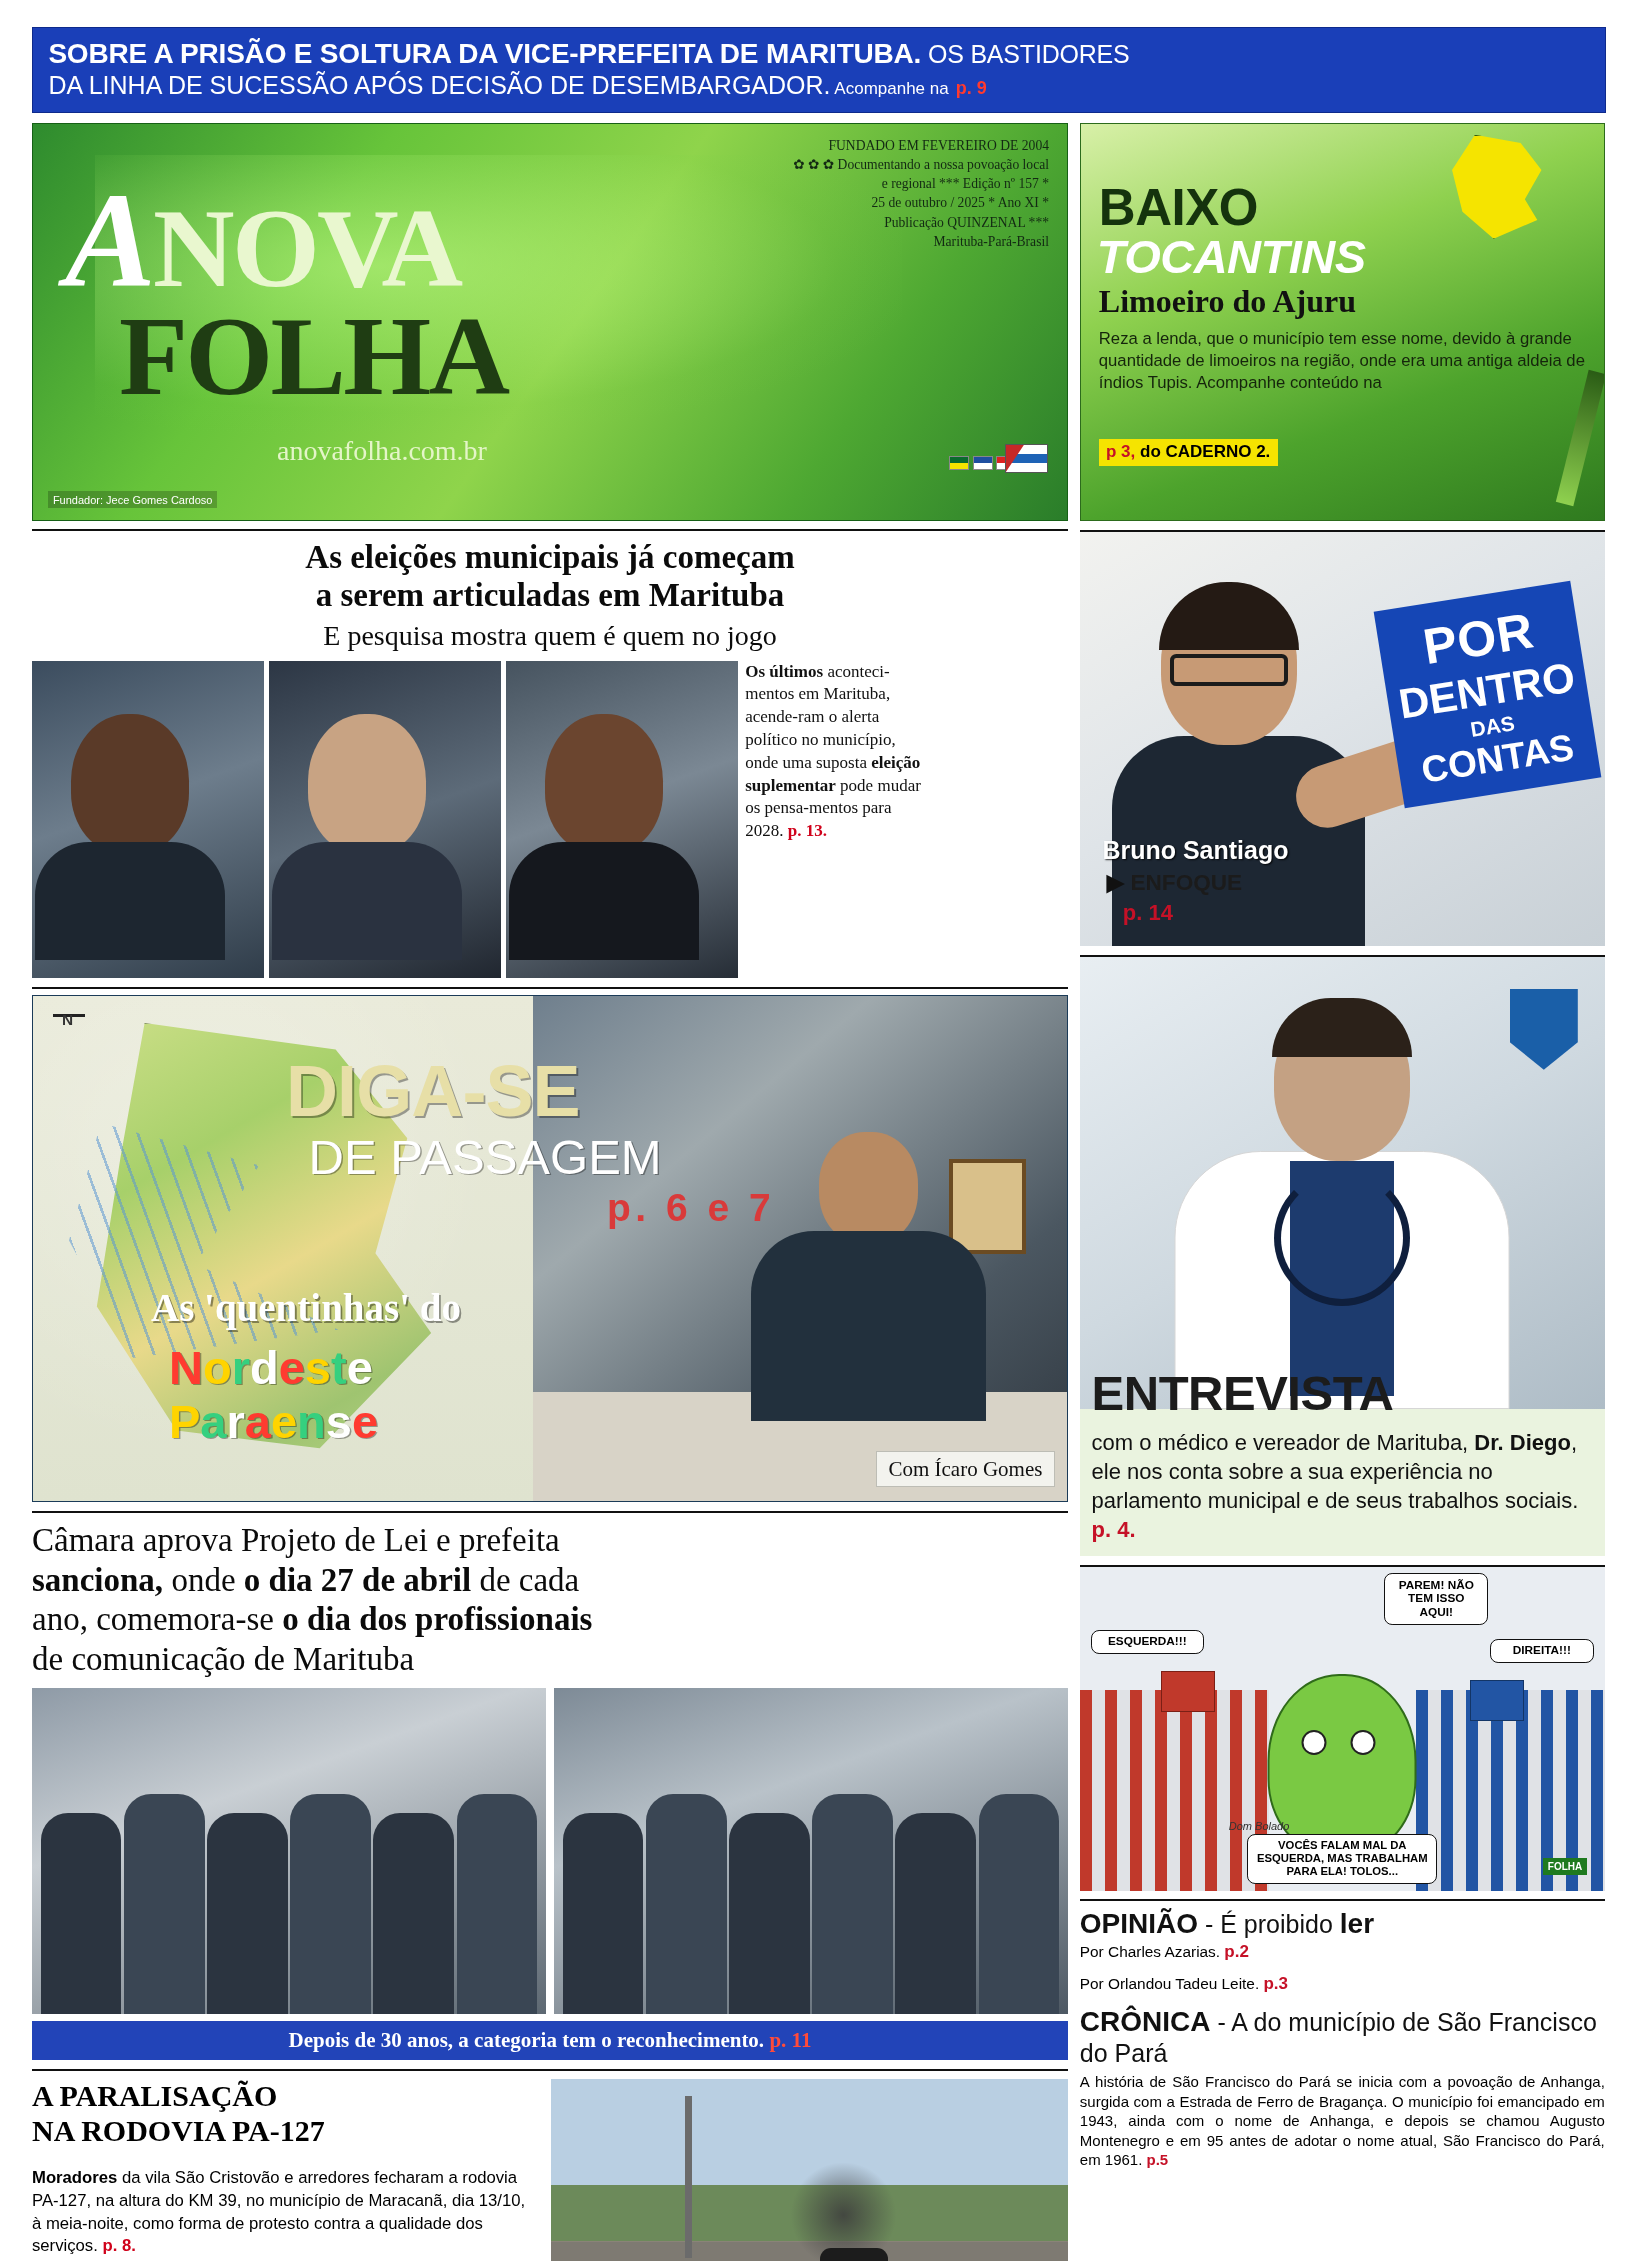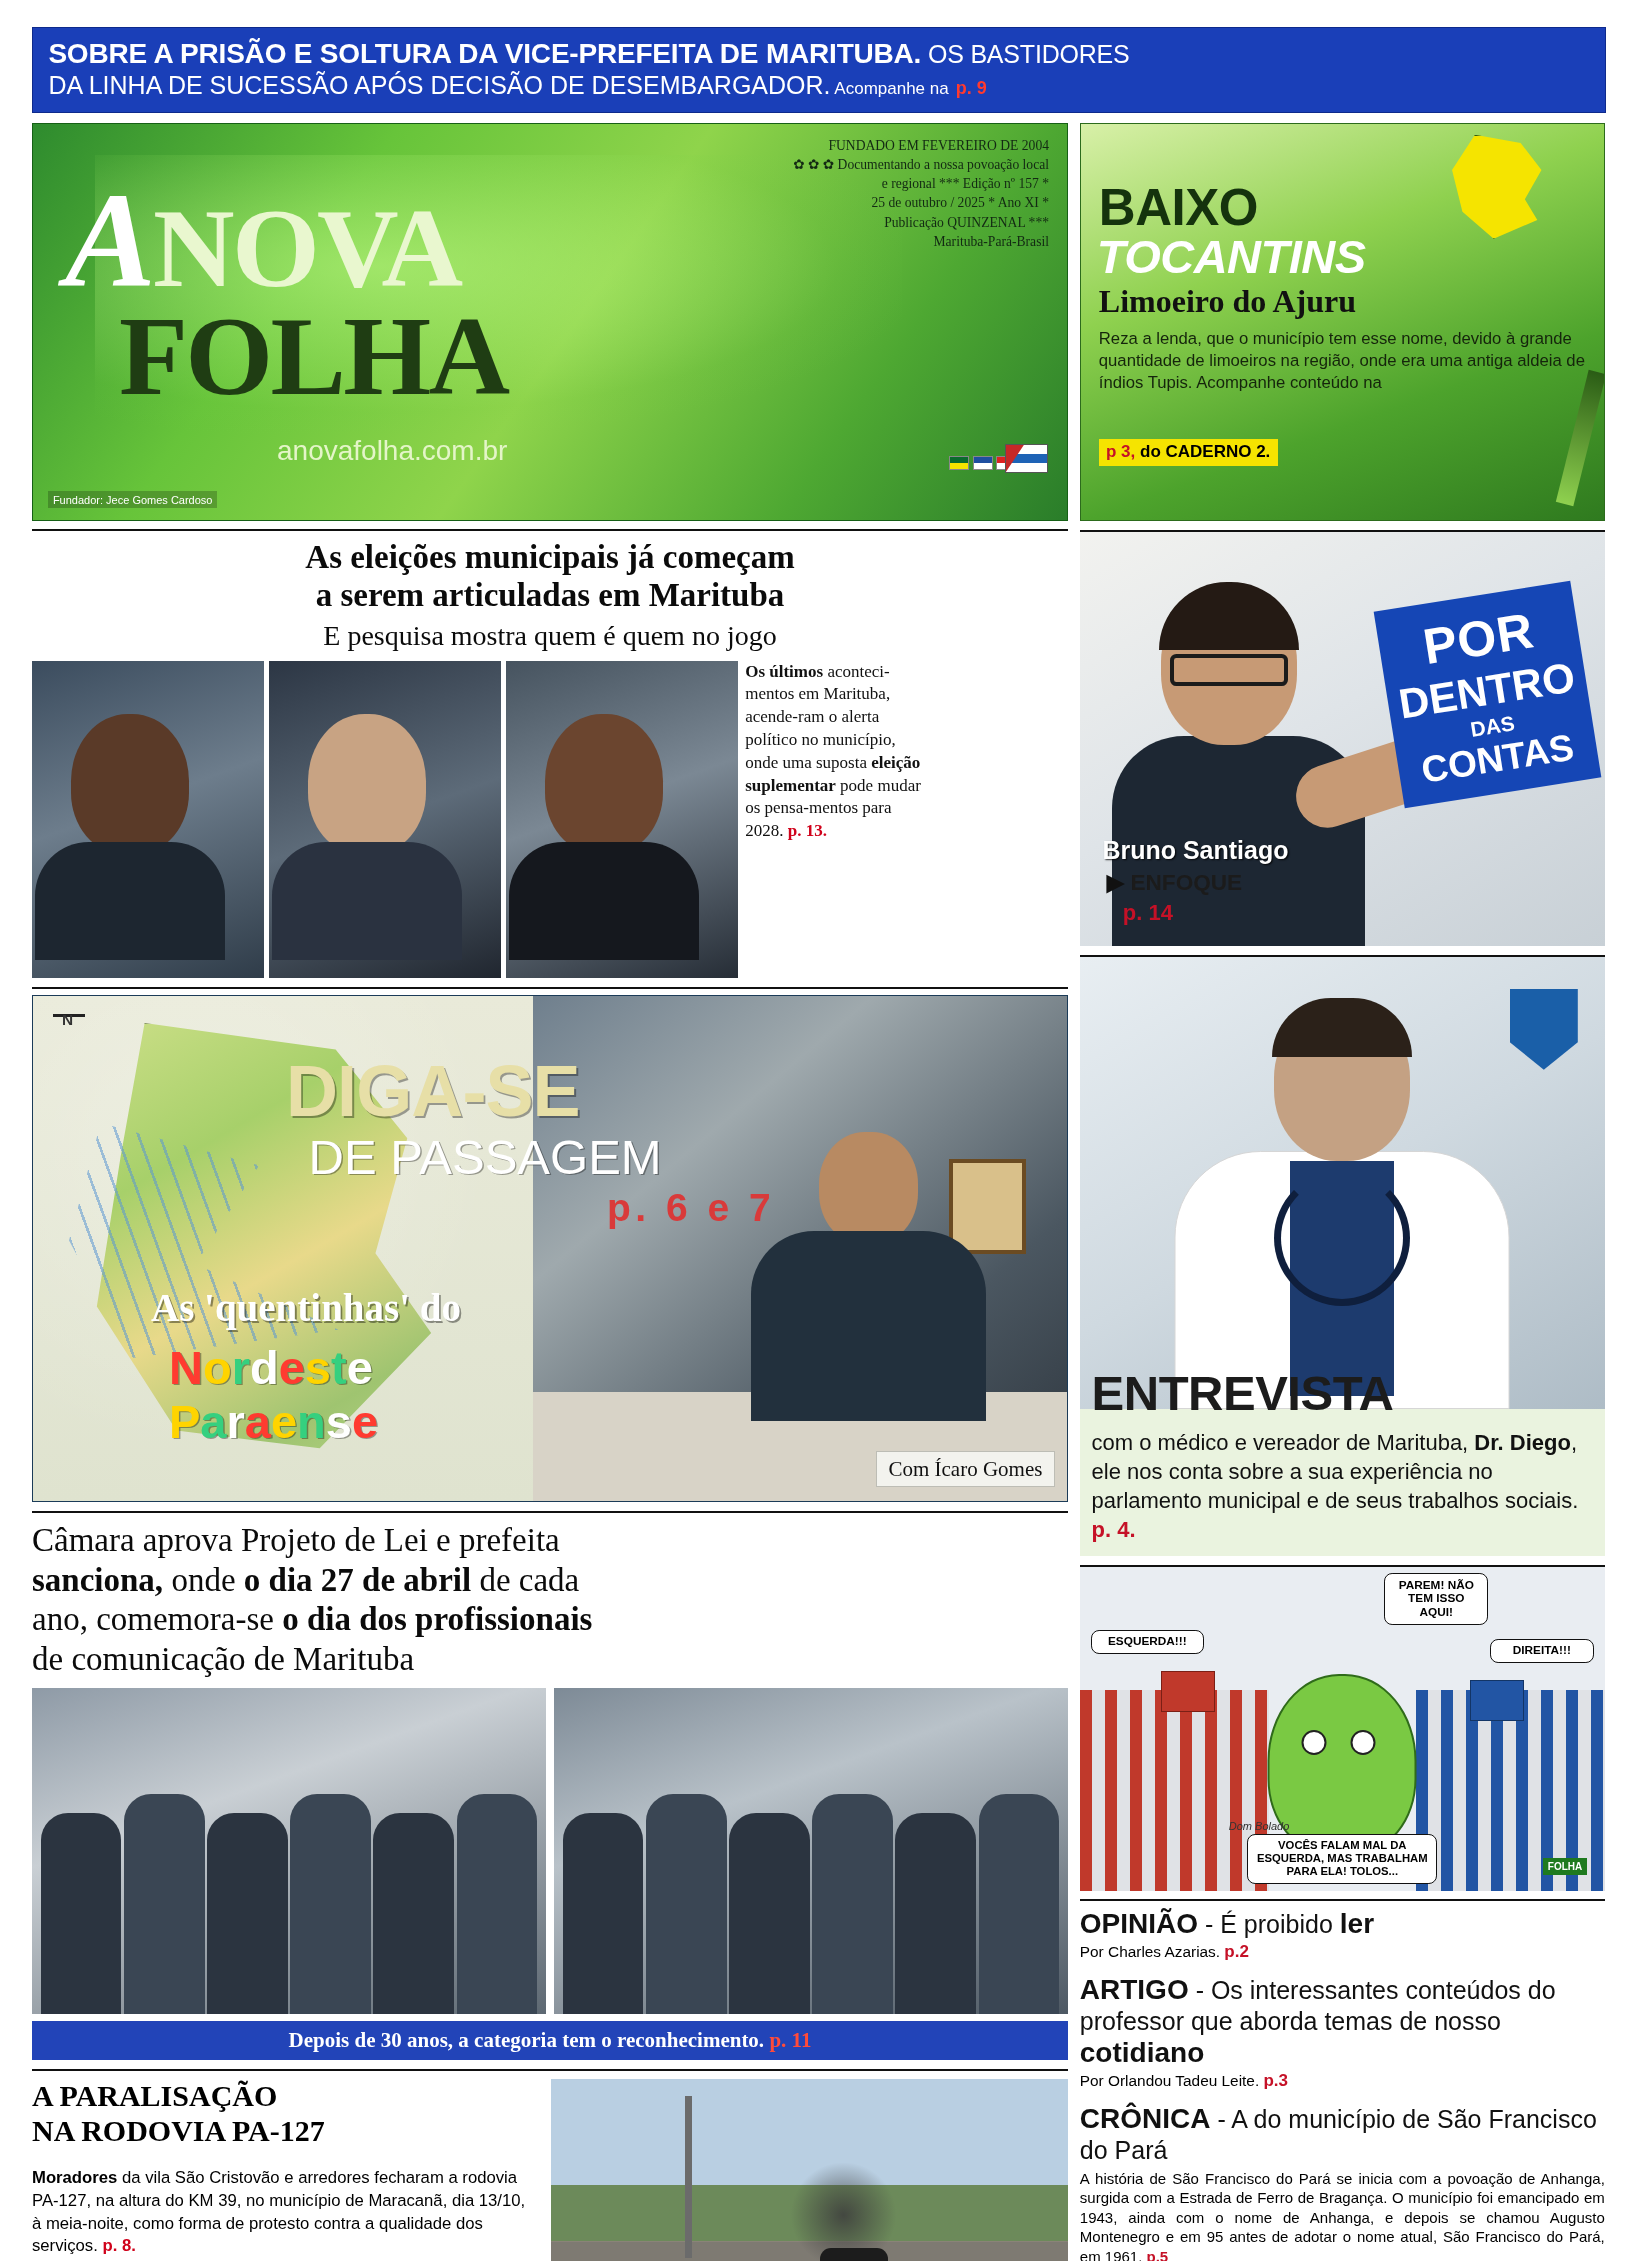--- a/index.html
+++ b/index.html
@@ -81,21 +81,21 @@
     font-family: "Liberation Serif", serif;
   }
   .mh-l1 { font-size: 113px; font-weight: bold; letter-spacing: -2.7px; line-height: 0.92; }
   .mh-l1 .a { color: #ffffff; font-style: italic; font-size: 136px; }
   .mh-l2 { font-size: 113px; font-weight: bold; letter-spacing: -2.7px; line-height: 0.94; color: #1f3d13; margin-left: 54px; }
   .mh-url {
     position: absolute;
     left: 244px; bottom: 53px;
     font-size: 28px;
     color: #e4f5c8;
-    font-family: Liberation Sans, sans-serif;
+    font-family: Liberation Serif, serif;
   }
   .mh-founder {
     position: absolute; left: 15.4px; bottom: 11.8px;
     font-size: 11px; color: #ffffff;
     background: rgba(0,0,0,0.22); padding: 2.3px 4.5px;
   }
   .mh-flags { position: absolute; right: 27px; bottom: 50px; display: flex; gap: 3.6px; }
   .mh-flags i { display: block; width: 20px; height: 13.6px; background: #cfcfcf; border: 0.5px solid #888; }
   .mh-flags i:nth-child(1){ background: linear-gradient(#0a6b2d 50%,#f5e400 50%); }
   .mh-flags i:nth-child(2){ background: linear-gradient(#1f4fa0 50%,#ffffff 50%); }
@@ -579,23 +579,20 @@
           <div class="idx-h">
             <span>OPINIÃO</span><span class="reg"> - </span><span class="reg">É proibido </span><span>ler</span>
           </div>
           <div class="idx-by">
             <span>Por Charles Azarias.</span>
             <span class="pnum">p.2</span>
           </div>
         </div>
 
         <div class="idx-item">
-          <div class="idx-h">
-            <span>ARTIGO</span><span class="reg"> - </span><span class="reg">Os interessantes conteúdos do professor que aborda temas de nosso </span><span>cotidiano</span>
-          </div>
           <div class="idx-by">
             <span>Por Orlandou Tadeu Leite.</span>
             <span class="pnum">p.3</span>
           </div>
         </div>
 
         <div class="idx-item">
           <div class="idx-h">
             <span>CRÔNICA</span><span class="reg"> - </span><span class="reg">A do município de São Francisco do Pará</span>
           </div>

